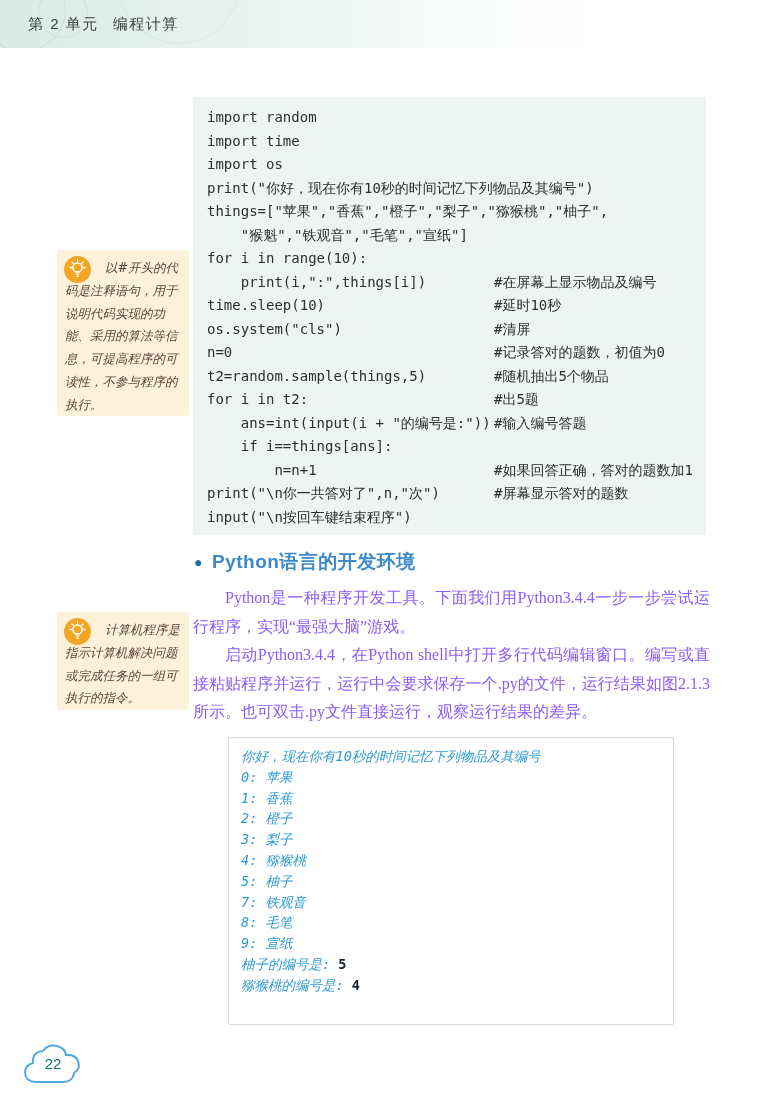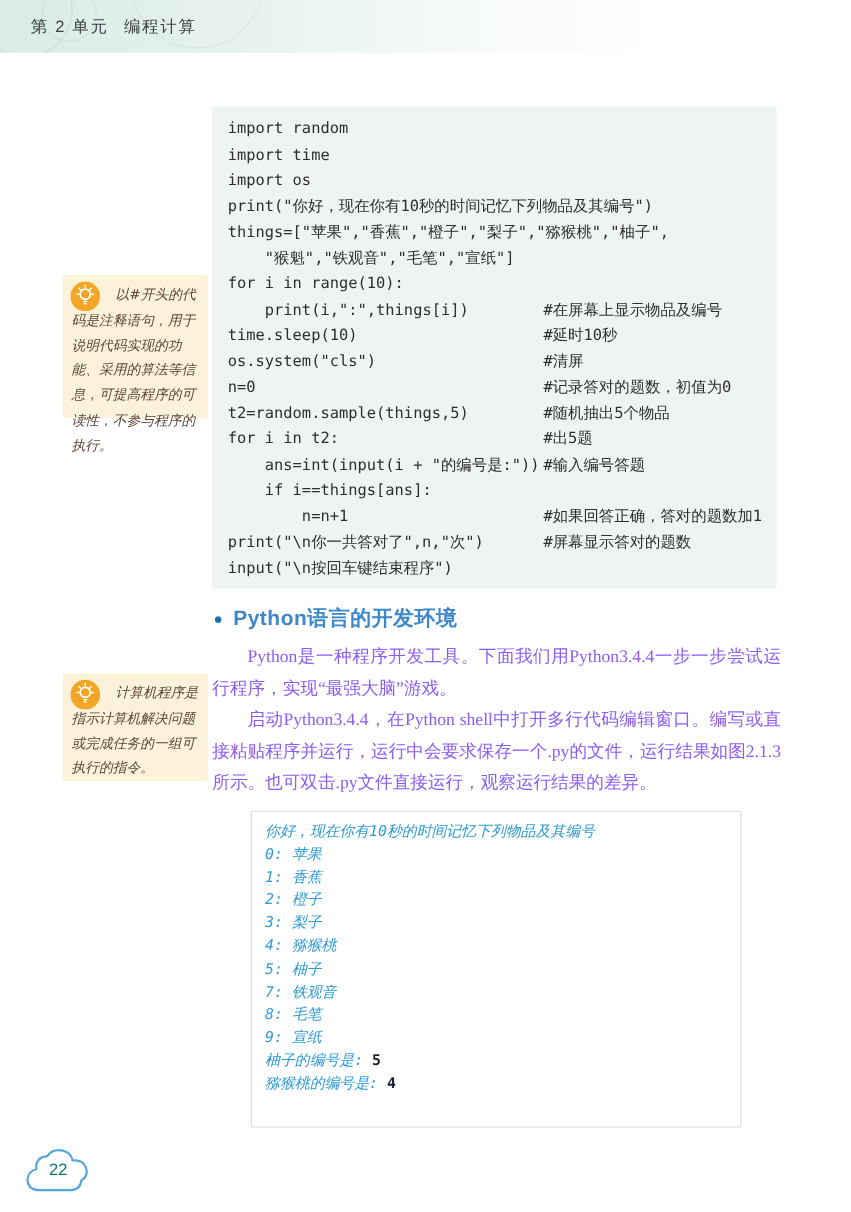--- a/index.html
+++ b/index.html
@@ -24,21 +24,21 @@
     font-family:"DejaVu Sans Mono",monospace;font-size:14px;color:#2e2e2e;}
   .code-line{display:flex;line-height:23.5px;}
   .code-text{white-space:pre;flex:0 0 auto;min-width:287px;}
   .code-comment{white-space:pre;}
 
   
   .note{position:absolute;left:57px;width:132px;background:#fcf2da;border-radius:3px;
     box-sizing:border-box;padding:7px 8px 8px 8px;
     font-family:"DejaVu Serif",serif;font-style:italic;
     font-size:12.5px;line-height:22.8px;color:#5b4437;}
-  .note-1{top:250px;height:130px;}
+  .note-1{top:250px;height:166px;}
   .note-2{top:612px;height:98px;}
   .note-text{text-indent:40px;margin:0;}
   .note-icon{position:absolute;left:7px;top:6px;width:27px;height:27px;}
 
   
   .section-heading{position:absolute;left:194px;top:549px;display:flex;align-items:center;gap:9px;
     font-family:"Liberation Sans",sans-serif;font-size:19px;font-weight:bold;
     color:#3c88c8;letter-spacing:0.5px;}
   .section-bullet{color:#1f6eb0;font-size:14px;}
 

